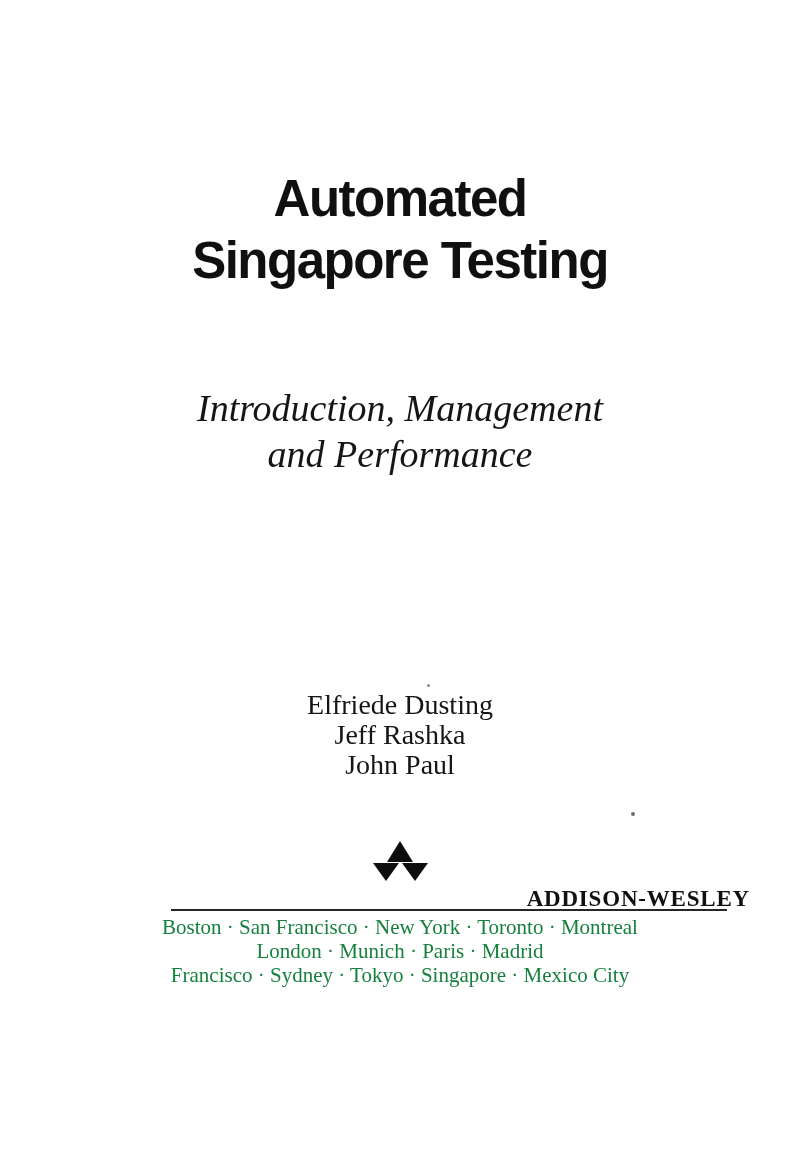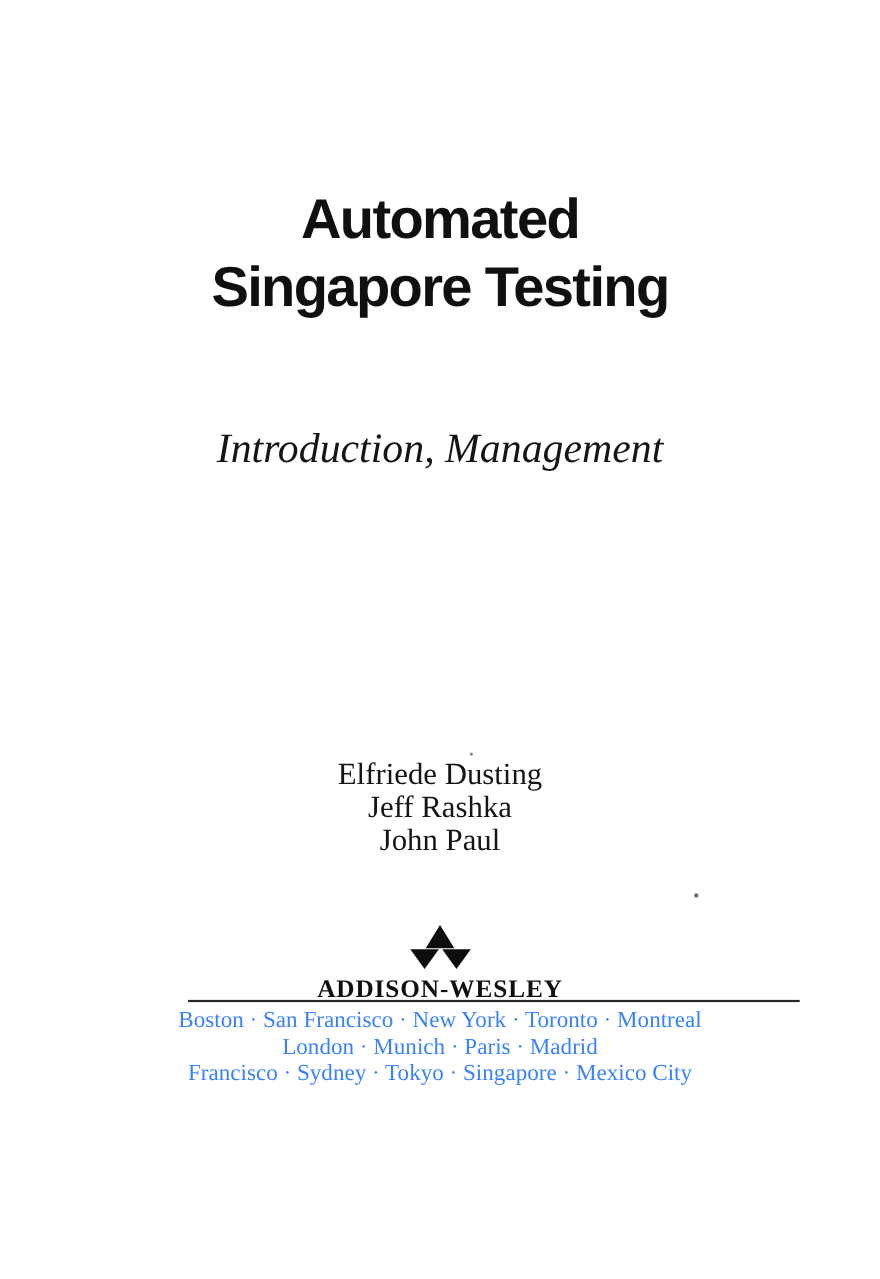--- a/index.html
+++ b/index.html
@@ -63,48 +63,50 @@
     border-right: 13px solid transparent;
     border-top: 18px solid #0d0d0d;
   }
 
   .publisher-name {
     top: 886px;
     font-weight: bold;
     font-size: 23px;
     letter-spacing: 0.8px;
     color: #101010;
+    text-align: right;
   }
   .rule {
     position: absolute;
     left: 121px;
     top: 909px;
     width: 556px;
     height: 2px;
     background: #262626;
   }
   .cities {
     top: 915px;
     font-size: 21px;
     line-height: 24px;
-    color: #3b82f6;
+    color: #15803d;
   }
 </style>
 </head>
 <body>
 
 <div class="page">
 
   <div class="centered title">
     <div>Automated</div>
     <div>Singapore Testing</div>
   </div>
 
   <div class="centered subtitle">
     <div>Introduction, Management</div>
+    <div>and Performance</div>
   </div>
 
   <div class="centered authors">
     <div>Elfriede Dusting</div>
     <div>Jeff Rashka</div>
     <div>John Paul</div>
   </div>
 
   <div class="speck speck-1"></div>
   <div class="speck speck-2"></div>

